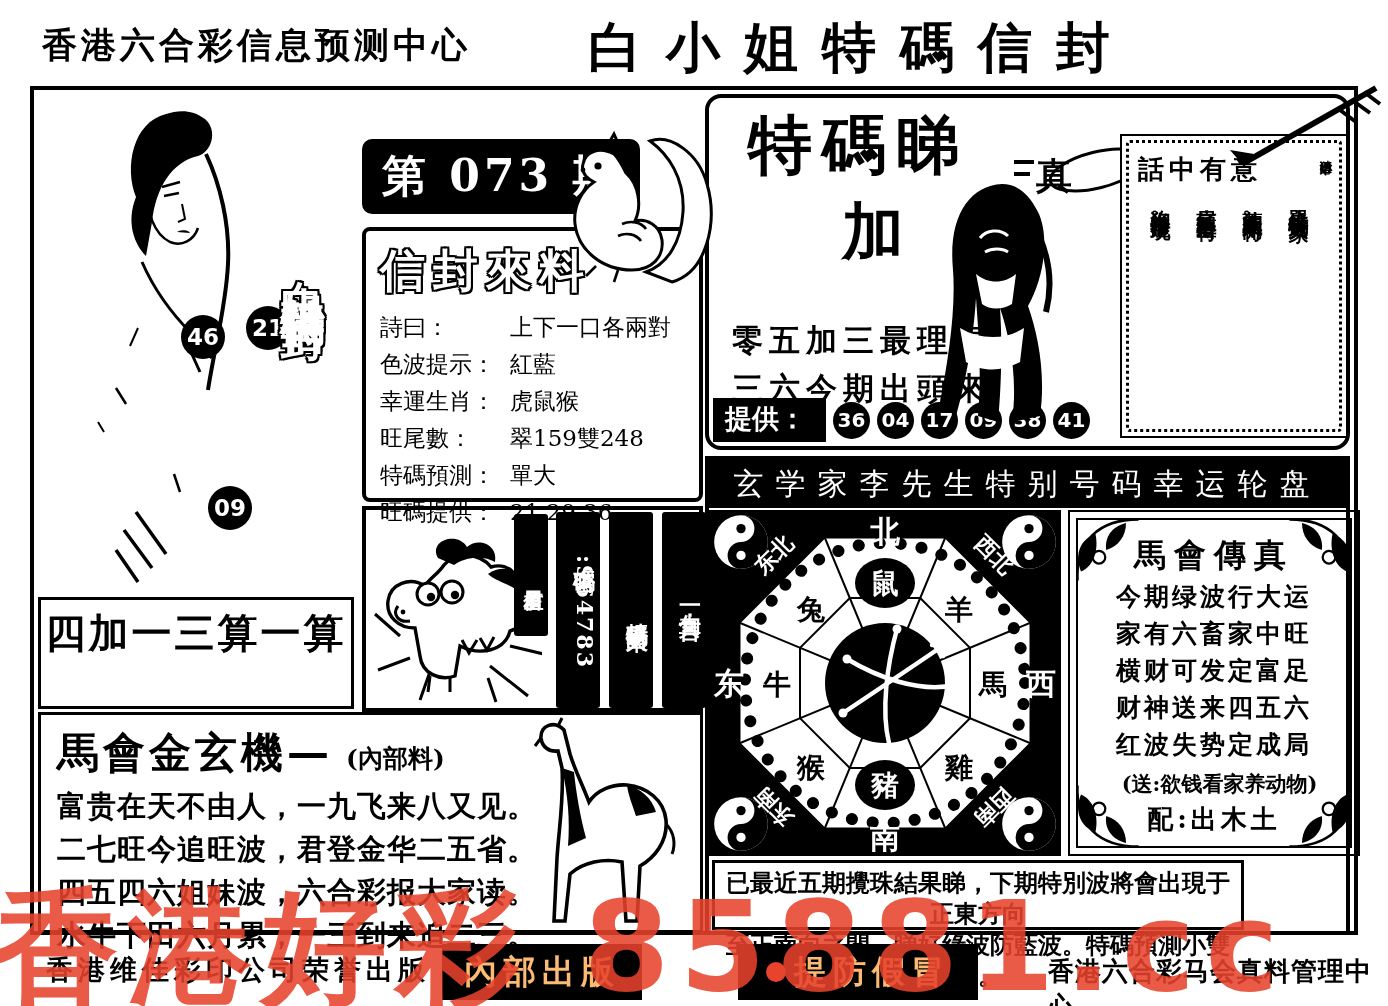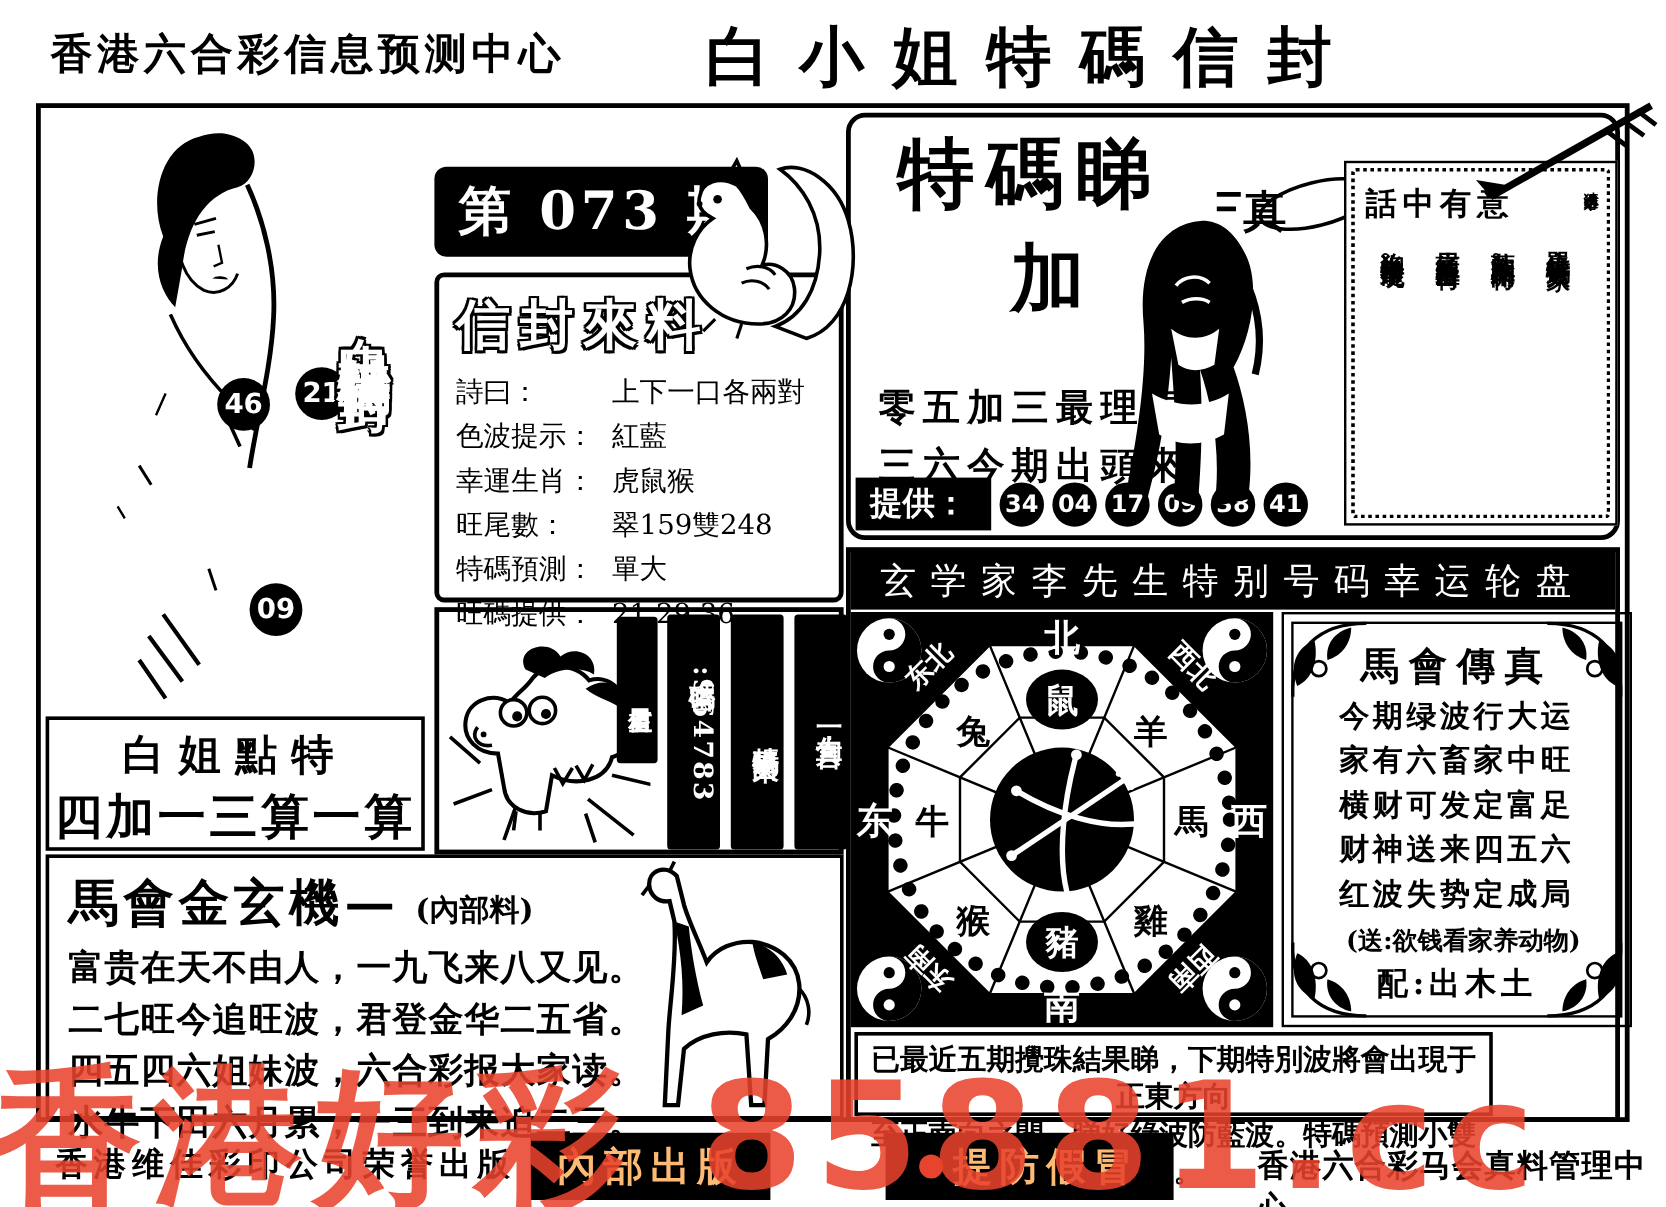--- a/index.html
+++ b/index.html
@@ -137,21 +137,20 @@
   <path d="M60,158 l-2,16 M80,160 l0,14" stroke="#000" stroke-width="3"></path>
 </svg>
 <div class="abs vtext" style="left:514px; top:514px; width:34px; height:122px; background:#000; color:#fff; font-size:20px; font-weight:bold; text-align:center; border-radius:3px;">值日星君</div>
 <div class="abs" style="left:556px; top:512px; display:flex; gap:9px;">
   <div class="strip">密碼:964783</div>
   <div class="strip">特碼易出來</div>
   <div class="strip">一句真言：</div>
 </div>
 
 <div class="abs" style="left:38px; top:597px; width:316px; height:112px; border:3px solid #000; text-align:center; padding-top:6px;">
-  <div class="serif bold" style="font-size:35px; letter-spacing:12px;">白姐點特</div>
   <div class="serif bold" style="font-size:40px; letter-spacing:3px;">四加一三算一算</div>
 </div>
 
 <div class="abs" style="left:38px; top:712px; width:665px; height:221px; border:3px solid #000; padding:10px 16px;">
   <div style="white-space:nowrap;">
     <span class="serif bold" style="font-size:42px; letter-spacing:4px;">馬會金玄機—</span>
     <span class="serif bold" style="font-size:25px; margin-left:8px;">(內部料)</span>
   </div>
   <div class="serif" style="font-size:29px; font-weight:600; line-height:43px; letter-spacing:1px; margin-top:4px;">
     <div>富贵在天不由人，一九飞来八又见。</div>
@@ -178,21 +177,21 @@
 <div class="abs serif bold" style="left:842px; top:190px; font-size:62px;">加</div>
 <div class="abs serif bold" style="left:732px; top:316px; font-size:31px; letter-spacing:6px; line-height:48px;">
   <div>零五加三最理想</div>
   <div>三六今期出頭來</div>
 </div>
 <div class="abs" style="left:713px; top:398px; display:flex; align-items:center; gap:7px;">
   <div style="background:#000; color:#fff; font-weight:bold; font-size:27px; padding:3px 20px 5px 12px; display:flex; align-items:center;">
     <span>提供</span>
       <span>：</span>
   </div>
-  <div class="pnum">34</div>
+  <div class="pnum">36</div>
   <div class="pnum">04</div>
   <div class="pnum">17</div>
   <div class="pnum">09</div>
   <div class="pnum">38</div>
   <div class="pnum">41</div>
 </div>
 
 <svg class="abs" style="left:890px; top:178px;" width="225" height="270" viewBox="0 0 225 270">
   <path d="M112,6 C78,8 58,40 63,92 C66,132 58,184 50,224 L66,238 C78,196 84,152 86,120 C88,150 92,190 88,238 L108,244 C112,200 112,160 110,130 C120,160 128,200 122,244 L150,238 C156,196 148,156 138,128 C154,100 160,58 148,34 C138,14 126,6 112,6 Z" fill="#000"></path>
   <path d="M90,60 C96,52 110,50 118,58 M95,74 C102,70 112,70 118,74" stroke="#fff" stroke-width="3" fill="none"></path>

